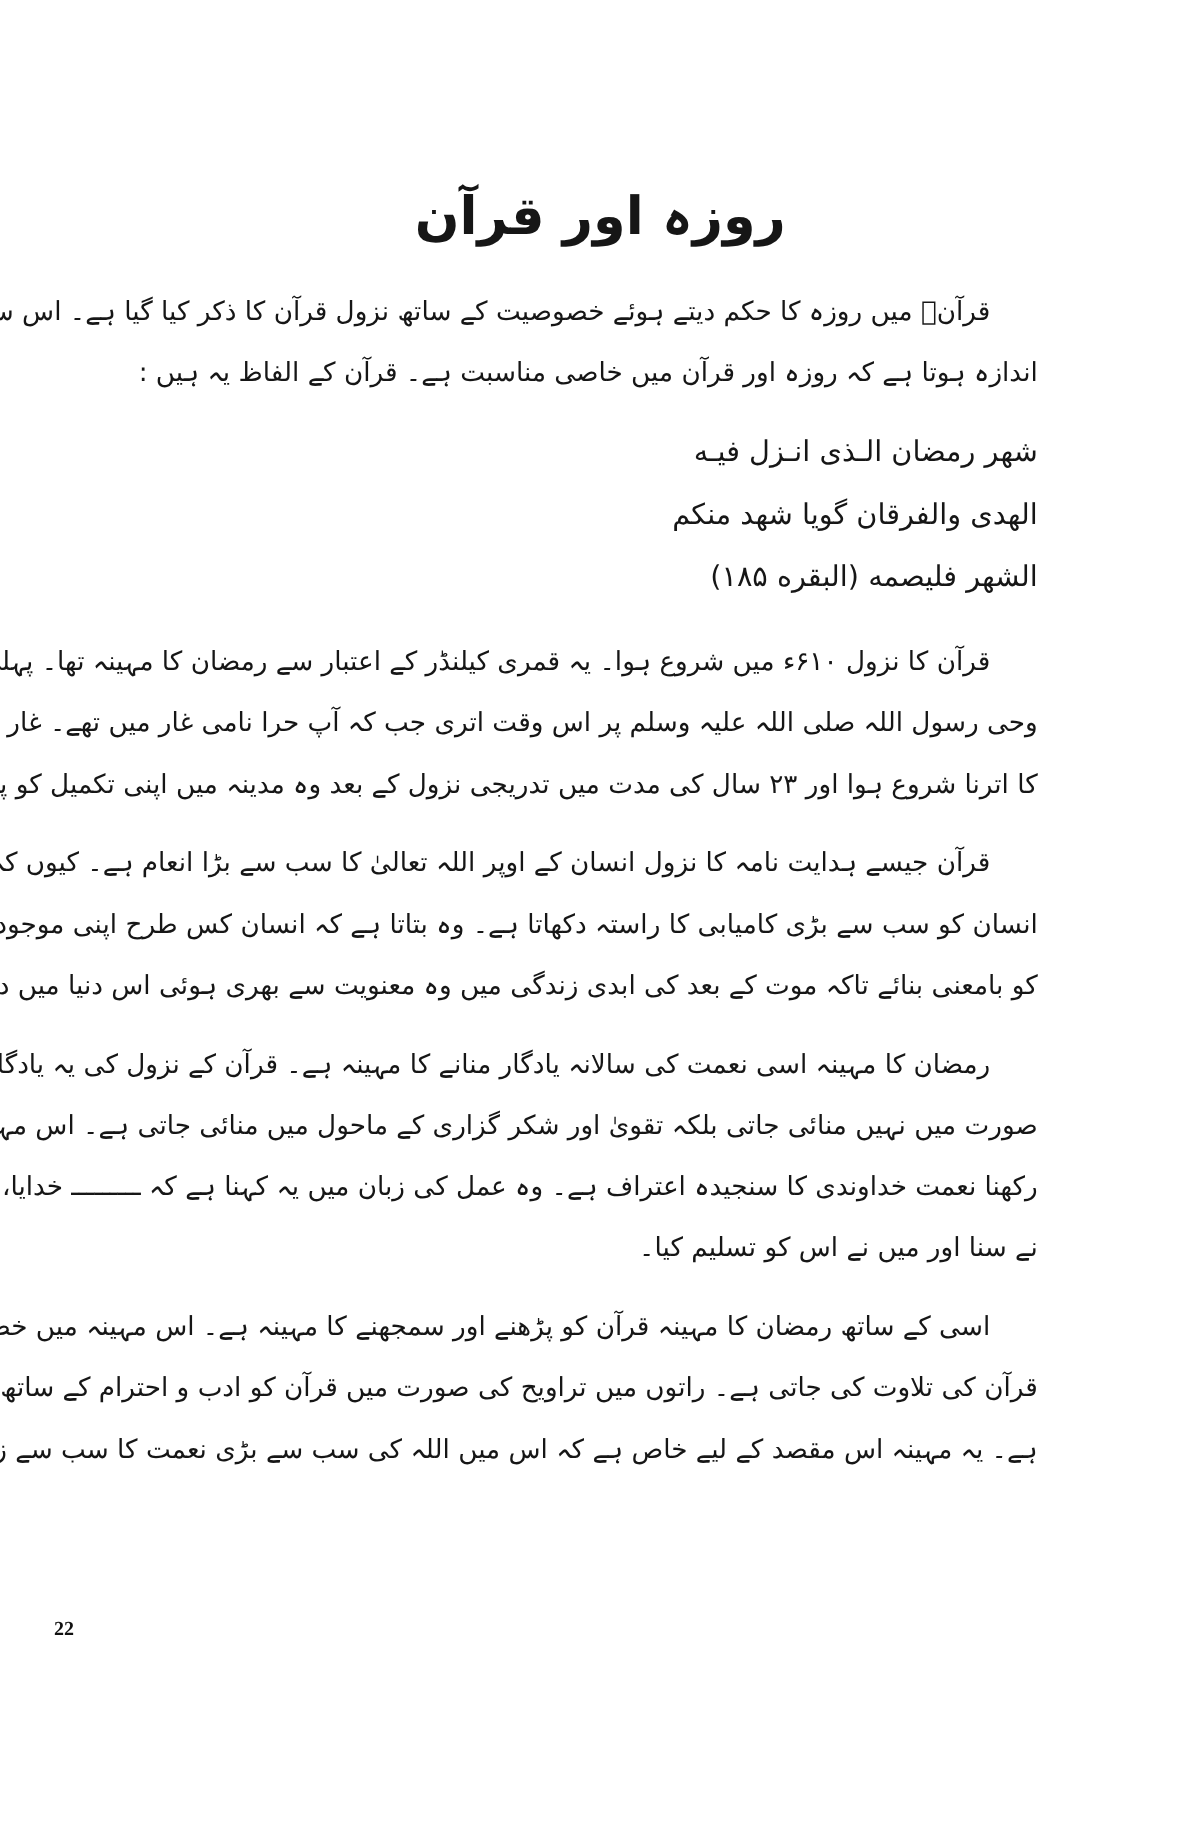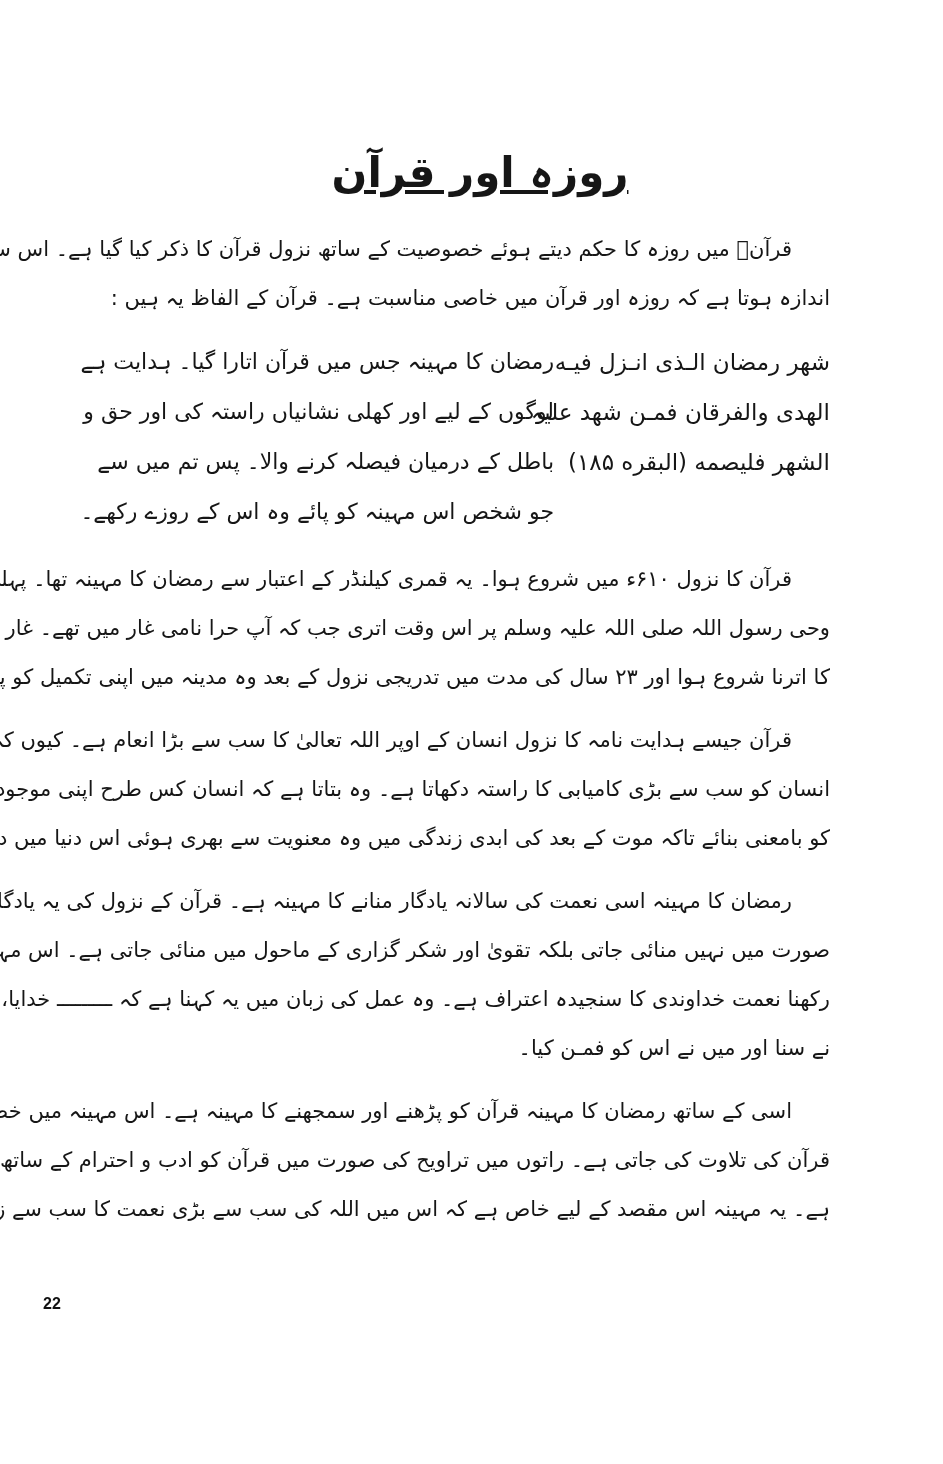--- a/index.html
+++ b/index.html
@@ -22,21 +22,20 @@
     top: 0;
     right: 113px;   
     width: 700px;
   }
   .title {
     margin: 148px 0 28px 0;
     text-align: center;
     font-size: 42px;
     font-weight: bold;
     letter-spacing: 1px;
-    text-decoration: underline;
   }
   .para {
     margin: 0 0 14px 0;
   }
   .line {
     display: block;
     font-size: 21px;
     line-height: 49px;
     white-space: nowrap;
     text-align: justify;
@@ -75,68 +74,62 @@
   .last-line-overhang {
     margin-left: -46px; 
   }
   .page-number {
     position: absolute;
     top: 1295px;
     left: 43px;      
     font-size: 16px;
     font-weight: bold;
     direction: ltr;
-    font-family: Liberation Sans, sans-serif;
+    font-family: Liberation Serif, serif;
     color: #111;
   }
 </style>
 </head>
 <body>
 
 <div class="page">
   <div class="content">
 
     <h1 class="title">روزہ اور قرآن</h1>
 
     <p class="para">
       <span class="line indent">قرآنؔ میں روزہ کا حکم دیتے ہوئے خصوصیت کے ساتھ نزول قرآن کا ذکر کیا گیا ہے۔ اس سے</span>
       <span class="line end">اندازہ ہوتا ہے کہ روزہ اور قرآن میں خاصی مناسبت ہے۔ قرآن کے الفاظ یہ ہیں :</span>
     </p>
 
     <div class="verse">
       <div class="arabic-col">
         <span class="line">شهر رمضان الـذى انـزل فيـه</span>
-        <span class="line">الهدى والفرقان فمـن شهد علیہ</span>
+        <span class="line">الهدى والفرقان گویا شهد منكم</span>
         <span class="line end">الشهر فليصمه (البقره ۱۸۵)</span>
-      </div>
-      <div class="trans-col">
-        <span class="line">رمضان کا مہینہ جس میں قرآن اتارا گیا۔ ہدایت ہے</span>
-        <span class="line">لوگوں کے لیے اور کھلی نشانیاں راستہ کی اور حق و</span>
-        <span class="line">باطل کے درمیان فیصلہ کرنے والا۔ پس تم میں سے</span>
-        <span class="line">جو شخص اس مہینہ کو پائے وہ اس کے روزے رکھے۔</span>
       </div>
     </div>
 
     <p class="para">
       <span class="line indent">قرآن کا نزول ۶۱۰ء میں شروع ہوا۔ یہ قمری کیلنڈر کے اعتبار سے رمضان کا مہینہ تھا۔ پہلی</span>
       <span class="line">وحی رسول اللہ صلی اللہ علیہ وسلم پر اس وقت اتری جب کہ آپ حرا نامی غار میں تھے۔ غار حرا میں قرآن</span>
       <span class="line">کا اترنا شروع ہوا اور ۲۳ سال کی مدت میں تدریجی نزول کے بعد وہ مدینہ میں اپنی تکمیل کو پہنچا۔</span>
     </p>
 
     <p class="para">
       <span class="line indent">قرآن جیسے ہدایت نامہ کا نزول انسان کے اوپر اللہ تعالیٰ کا سب سے بڑا انعام ہے۔ کیوں کہ وہ</span>
       <span class="line">انسان کو سب سے بڑی کامیابی کا راستہ دکھاتا ہے۔ وہ بتاتا ہے کہ انسان کس طرح اپنی موجودہ زندگی</span>
       <span class="line">کو بامعنی بنائے تاکہ موت کے بعد کی ابدی زندگی میں وہ معنویت سے بھری ہوئی اس دنیا میں داخلہ پا سکے</span>
     </p>
 
     <p class="para">
       <span class="line indent">رمضان کا مہینہ اسی نعمت کی سالانہ یادگار منانے کا مہینہ ہے۔ قرآن کے نزول کی یہ یادگار جشن کی</span>
       <span class="line">صورت میں نہیں منائی جاتی بلکہ تقویٰ اور شکر گزاری کے ماحول میں منائی جاتی ہے۔ اس مہینہ میں روزہ</span>
       <span class="line">رکھنا نعمت خداوندی کا سنجیدہ اعتراف ہے۔ وہ عمل کی زبان میں یہ کہنا ہے کہ ـــــــــ خدایا، میں</span>
-      <span class="line end">نے سنا اور میں نے اس کو فمـن کیا۔</span>
+      <span class="line end">نے سنا اور میں نے اس کو تسلیم کیا۔</span>
     </p>
 
     <p class="para">
       <span class="line indent">اسی کے ساتھ رمضان کا مہینہ قرآن کو پڑھنے اور سمجھنے کا مہینہ ہے۔ اس مہینہ میں خصوصیت سے</span>
       <span class="line">قرآن کی تلاوت کی جاتی ہے۔ راتوں میں تراویح کی صورت میں قرآن کو ادب و احترام کے ساتھ سنا جاتا</span>
       <span class="line">ہے۔ یہ مہینہ اس مقصد کے لیے خاص ہے کہ اس میں اللہ کی سب سے بڑی نعمت کا سب سے زیادہ</span>
     </p>
 
   </div>
 

